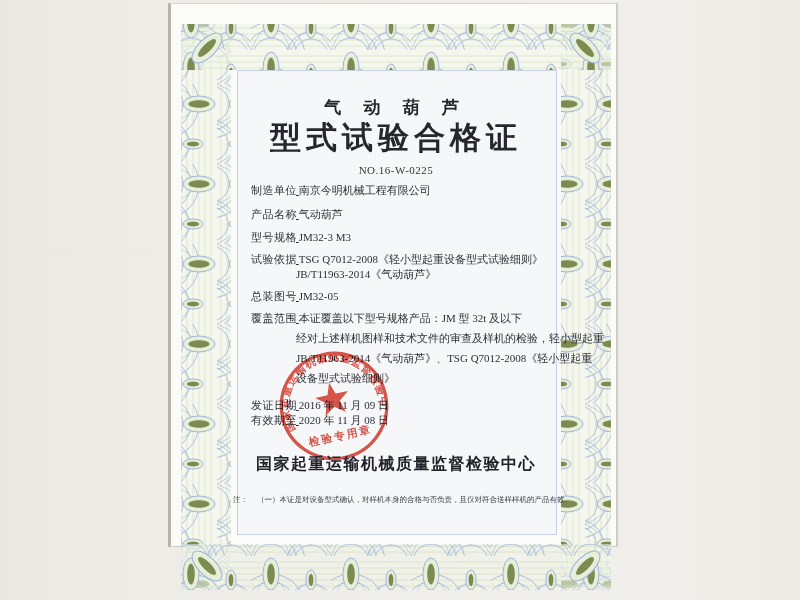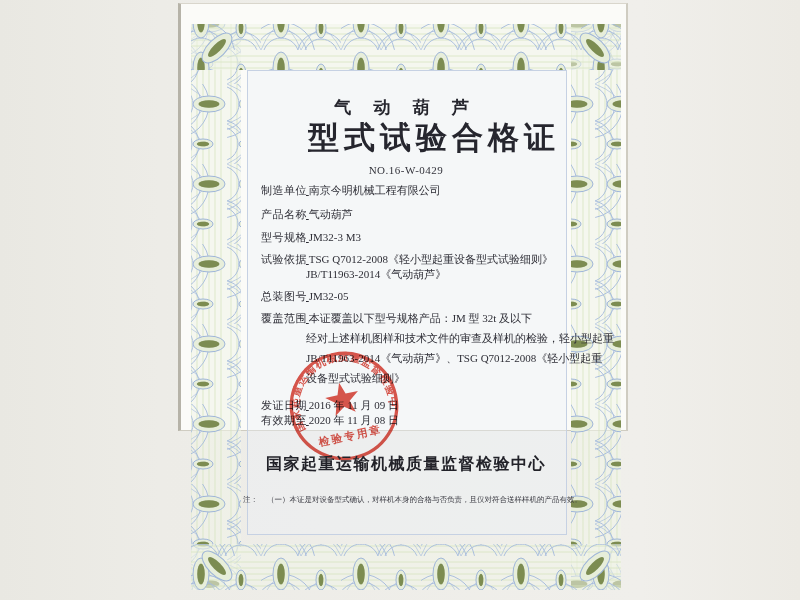--- a/index.html
+++ b/index.html
@@ -3,37 +3,37 @@
 <meta charset="utf-8">
 <style>
   html,body{margin:0;padding:0;}
   body{
     width:800px;height:600px;overflow:hidden;
     background:linear-gradient(90deg,#e9e8e2 0%,#edece7 20%,#f0efeb 80%,#eceae4 100%);
     font-family:"Liberation Serif","DejaVu Serif",serif;
     position:relative;
   }
   .paper{
-    position:absolute;left:178px;top:3px;width:450px;height:428px;
+    position:absolute;left:168px;top:3px;width:450px;height:544px;
     background:#fbfbf8;
     border-left:3px solid #b6b3a8;
     border-right:2px solid #cfccc1;
     border-top:1px solid #d9d6cc;
     border-bottom:1px solid #cfccc1;
     box-sizing:border-box;
   }
   .border-svg{position:absolute;left:0;top:0;width:450px;height:594px;}
   .frame{
     position:absolute;left:66px;top:66px;width:318px;height:463px;
     border:1px solid #c6d1e3;
     background:rgba(235,241,248,0.35);
   }
   .t-center{position:absolute;left:66px;width:318px;text-align:center;color:#26262e;}
   .small-title{top:92px;font-size:17px;font-weight:bold;letter-spacing:9px;}
-  .big-title{top:113px;font-size:31px;font-weight:bold;letter-spacing:5px;padding-left:28px;}
+  .big-title{top:113px;font-size:31px;font-weight:bold;letter-spacing:5px;}
   .cert-no{top:160px;font-size:11px;letter-spacing:.5px;color:#33333b;}
   .row{position:absolute;left:80px;font-size:11px;color:#2e2e36;white-space:nowrap;text-decoration:underline;}
   .row .lbl{display:inline-block;width:45px;letter-spacing:.5px;}
   .row .val{display:inline-block;}
   .line2{position:absolute;left:125px;font-size:11px;color:#2e2e36;white-space:nowrap;}
   .issuer{top:450px;font-size:16px;font-weight:bold;letter-spacing:1.5px;color:#222229;}
   .note-row{position:absolute;font-size:7.5px;color:#3c3c44;white-space:nowrap;}
   .stamp{
     position:absolute;left:99px;top:338px;width:128px;height:128px;
     transform:rotate(-12deg);opacity:.85;mix-blend-mode:multiply;
@@ -117,21 +117,21 @@
     <g>
       <ellipse cx="414" cy="562" rx="9" ry="19" fill="#e7eeda" stroke="#9db4d8" transform="rotate(45 414 562)"></ellipse>
       <ellipse cx="414" cy="562" rx="4" ry="12" fill="#7c8c51" transform="rotate(45 414 562)"></ellipse>
     </g>
   </svg>
 
   <div class="frame"></div>
 
   <div class="t-center small-title">气 动 葫 芦</div>
   <div class="t-center big-title">型式试验合格证</div>
-  <div class="t-center cert-no">NO.16-W-0429</div>
+  <div class="t-center cert-no">NO.16-W-0225</div>
 
   <div class="row" style="top:179px">
     <span class="lbl">制造单位</span>
     <span class="val">南京今明机械工程有限公司</span>
   </div>
   <div class="row" style="top:203px">
     <span class="lbl">产品名称</span>
     <span class="val">气动葫芦</span>
   </div>
   <div class="row" style="top:226px">

